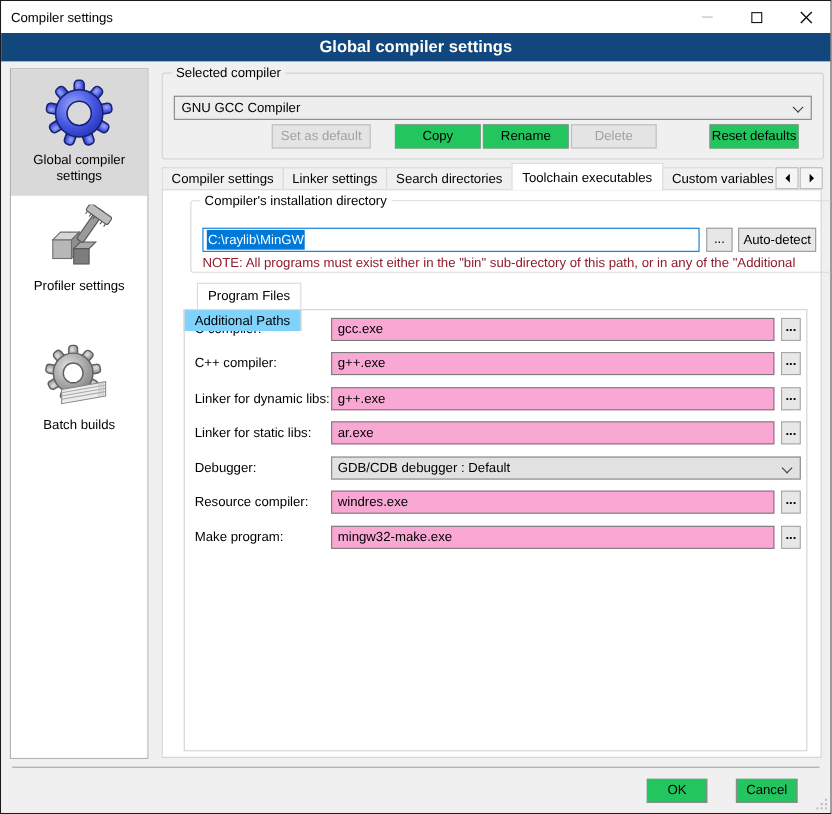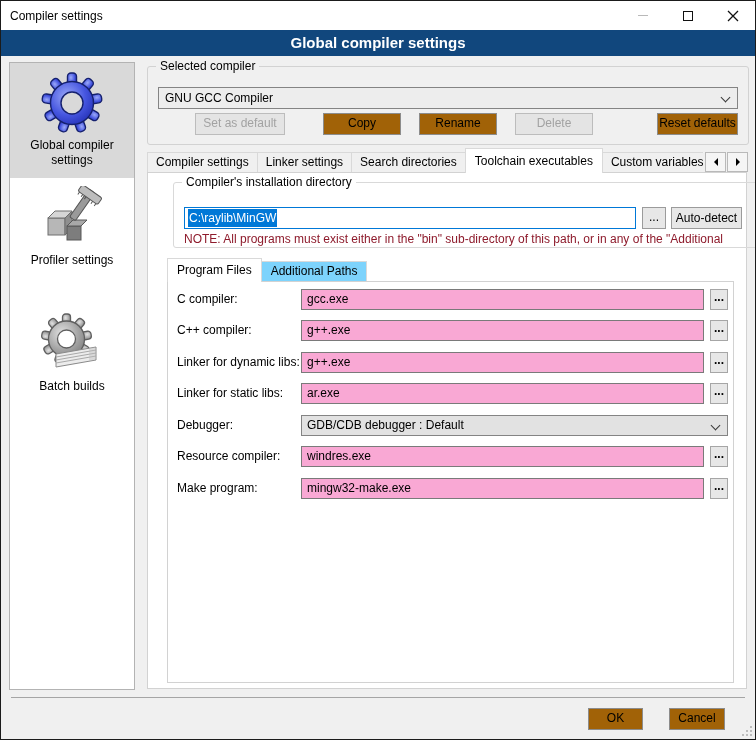--- a/index.html
+++ b/index.html
@@ -38,23 +38,23 @@
   .grp-label.on-gray { background:#f0f0f0; }
   .grp-label.on-white { background:#ffffff; }
 
   
   #grp-compiler { left:146px; top:10px; width:602px; height:79px; }
   .combo { position:absolute; height:22px; border:1px solid #848484; background:#ededed;
            line-height:20px; padding-left:6px; }
   #compiler-combo { left:10px; right:10px; top:20px; }
   .chev { position:absolute; right:8px; top:6px; width:7px; height:7px;
           border:solid #3a3a3a; border-width:0 1.5px 1.5px 0; transform:rotate(45deg); }
-  .btnrow { position:absolute; left:10px; right:10px; top:46px; height:22px;
-            display:flex; justify-content:flex-end; gap:18px; }
-  .btn { background:#a16207; border:1px solid #8c8c8c; height:22px; line-height:19px;
+  .btnrow { position:absolute; left:10px; right:22px; top:46px; height:22px;
+            display:flex; justify-content:flex-end; gap:2px; }
+  .btn { background:#22c55e; border:1px solid #8c8c8c; height:22px; line-height:19px;
          text-align:center; font-size:12px; font-family:"Liberation Sans",sans-serif; cursor:default; }
   .btn.disabled { background:#e4e4e4; border-color:#bcbcbc; color:#a2a2a2; }
   .b-setdef { width:90px; margin-right:20px; }
   .b-copy, .b-rename, .b-delete { width:78px; }
   .b-delete { margin-right:46px; }
   .b-reset { width:81px; }
 
   
   .tabstrip { position:absolute; left:146px; top:92px; width:556px; height:25px;
               display:flex; align-items:flex-end; overflow:hidden; white-space:nowrap; z-index:3; }
@@ -79,21 +79,21 @@
   .pathfield .sel { background:#0078d7; color:#fff; padding:2px 1px; }
   .smallbtn { position:absolute; height:22px; background:#e7e7e7; border:1px solid #9b9b9b;
               text-align:center; line-height:18px; font-size:12px; }
   #install-browse { left:468px; top:24px; width:24px; }
   #install-autodetect { left:497px; top:24px; width:71px; line-height:20px; }
   .note { position:absolute; left:10px; top:49px; right:4px; color:#8e1b2c;
           white-space:nowrap; overflow:hidden; }
 
   
   .subtabstrip { position:absolute; left:19px; top:84px; height:25px; display:flex;
-                 align-items:flex-end; z-index:3; }
+                 align-items:flex-end; z-index:3;flex-direction:column; }
   .subtab { height:20px; line-height:19px; padding:0 9px; background:#7dd3fc;
             border:1px solid #d9d9d9; border-bottom:none; margin-bottom:1px; margin-right:-1px; }
   .subtab.active { height:24px; line-height:23px; background:#fff; margin-bottom:0; z-index:4; position:relative; }
 
   
   .innerpanel { position:absolute; left:19px; top:108px; width:567px; height:402px;
                 background:#fff; border:1px solid #d2d2d2;padding-left:16px; }
   .row-label { position:absolute; left:9px; font-size:12px; line-height:14px; }
   .field { position:absolute; left:133px; width:403px; height:21px; background:#f9a8d4;
            border:1px solid #7a7a7a; line-height:19px; padding-left:5px; white-space:nowrap; overflow:hidden; }

